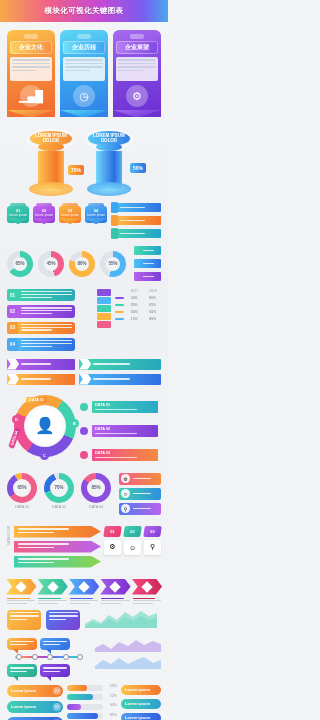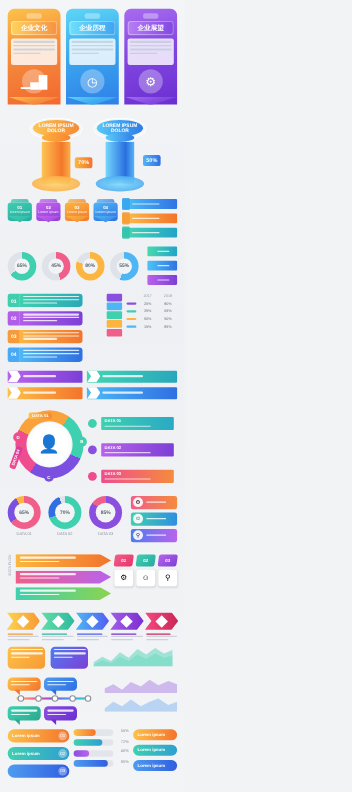--- a/index.html
+++ b/index.html
@@ -314,20 +314,23 @@
     justify-content:center; font-size:4px; color:#fff;
   }
   .pill-sm { height: 10px; border-radius:5px; }
   .vlabel { font-size:3.4px; color:#9aa3b1; writing-mode: vertical-rl; transform: rotate(180deg); }
 </style>
 </head>
 <body>
 
 <div class="page">
 
+  <div class="hdr">
+    <div class="hdr-title">模块化可视化关键图表</div>
+  </div>
 
   <div class="cards">
     <div class="card c1">
       <div class="card-body">
         <div class="card-cap"></div>
         <div class="card-pill">企业文化</div>
         <div class="card-txt">
           <div class="ln"></div>
             <div class="ln"></div>
             <div class="ln"></div>

